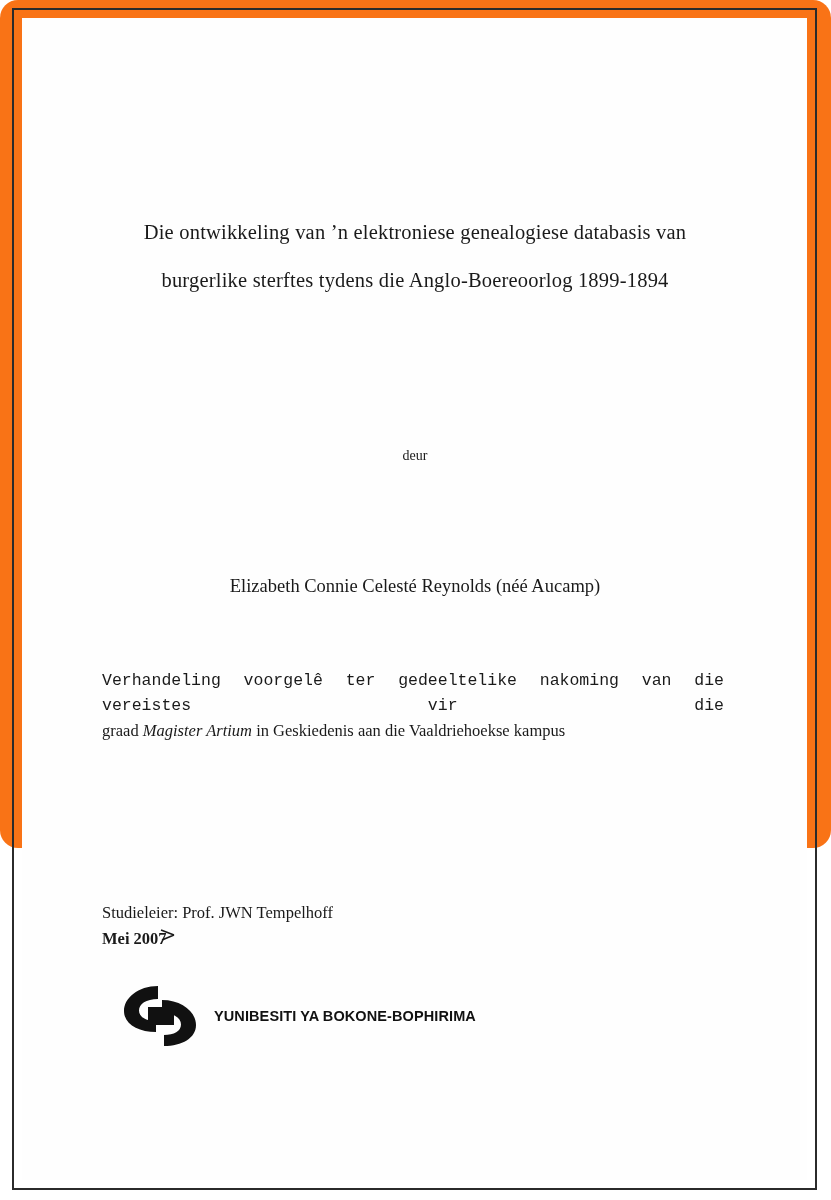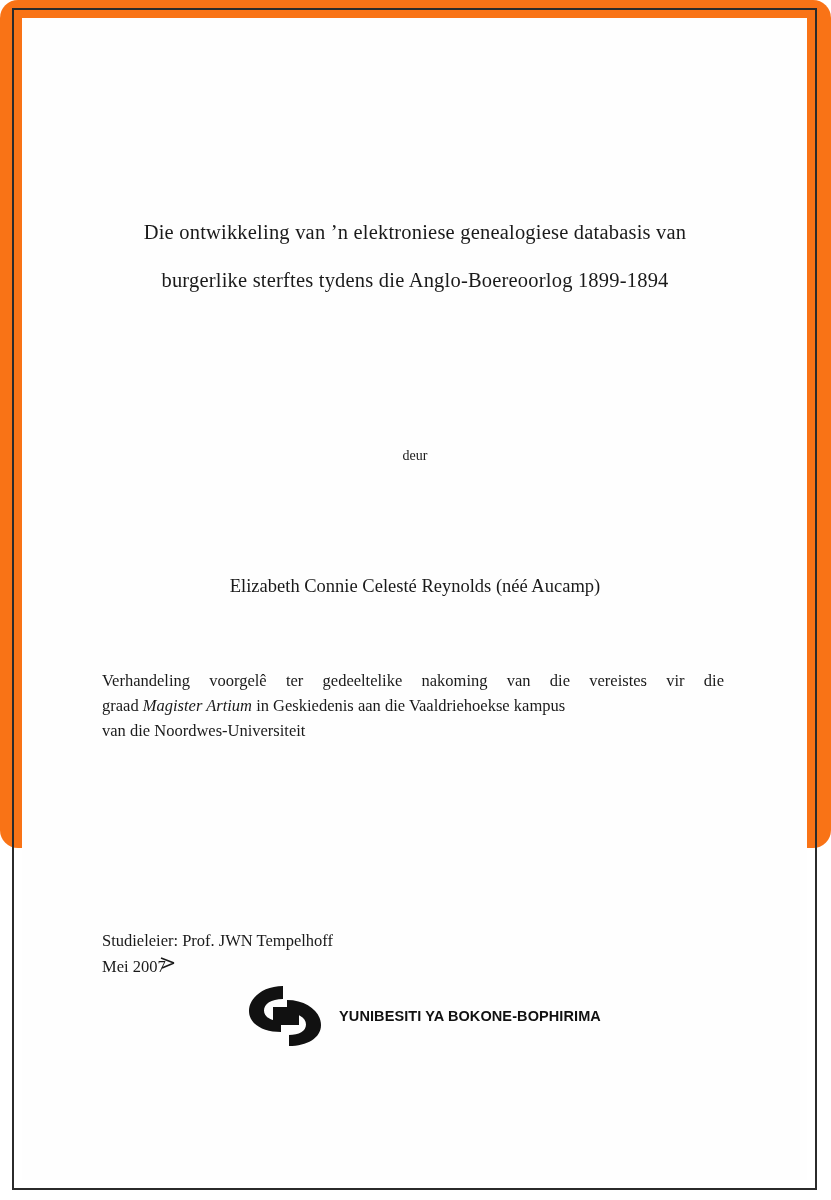--- a/index.html
+++ b/index.html
@@ -92,59 +92,60 @@
     top: 650px;
     left: 2px;
     width: 622px;
     font-size: 16.5px;
     line-height: 25px;
     text-align: justify;
   }
   .statement .l1 {
     text-align: justify;
     text-align-last: justify;
+    font-family: Liberation Mono, monospace;
   }
   .statement .l2, .statement .l3 {
     text-align: left;
   }
   .statement em {
     font-style: italic;
   }
 
   
   .footer-info {
     position: absolute;
     top: 882px;
     left: 2px;
     width: 500px;
     font-size: 16.5px;
     line-height: 26px;
     text-align: left;
-    margin-top: 28px;
   }
   .date-line {
     position: relative;
     display: inline-block;
+    font-weight: bold;
   }
   .date-line .strike {
     position: absolute;
     left: 58px;
     top: 1px;
     width: 16px;
     height: 16px;
   }
 
   
   .logo-wrap {
     position: absolute;
     top: 962px;
-    left: 4px;
+    left: 12px;
     width: 630px;
     display: flex;
-    justify-content: center;
+    justify-content: flex-start;
     align-items: center;
   }
   .logo-inner {
     display: flex;
     align-items: center;
     gap: 6px;
   }
   .logo-mark {
     width: 96px;
     height: 72px;
@@ -175,21 +176,20 @@
       <div class="title-line">burgerlike sterftes tydens die Anglo-Boereoorlog 1899-1894</div>
     </div>
 
     <div class="by-word">deur</div>
 
     <div class="author">Elizabeth Connie Celesté Reynolds (néé Aucamp)</div>
 
     <div class="statement">
       <div class="l1">Verhandeling voorgelê ter gedeeltelike nakoming van die vereistes vir die</div>
       <div class="l2"><span>graad </span><em>Magister Artium</em><span> in Geskiedenis aan die Vaaldriehoekse kampus</span></div>
-      <div class="l3">van die Noordwes-Universiteit</div>
     </div>
 
     <div class="footer-info">
       <div>Studieleier: Prof. JWN Tempelhoff</div>
       <div class="date-line">
         <span>Mei 2007</span>
         <svg class="strike" viewBox="0 0 16 16">
           <path d="M1 3 L14 8 M14 8 L2 13" stroke="#1a1a1a" stroke-width="1.6" fill="none"></path>
         </svg>
       </div>

